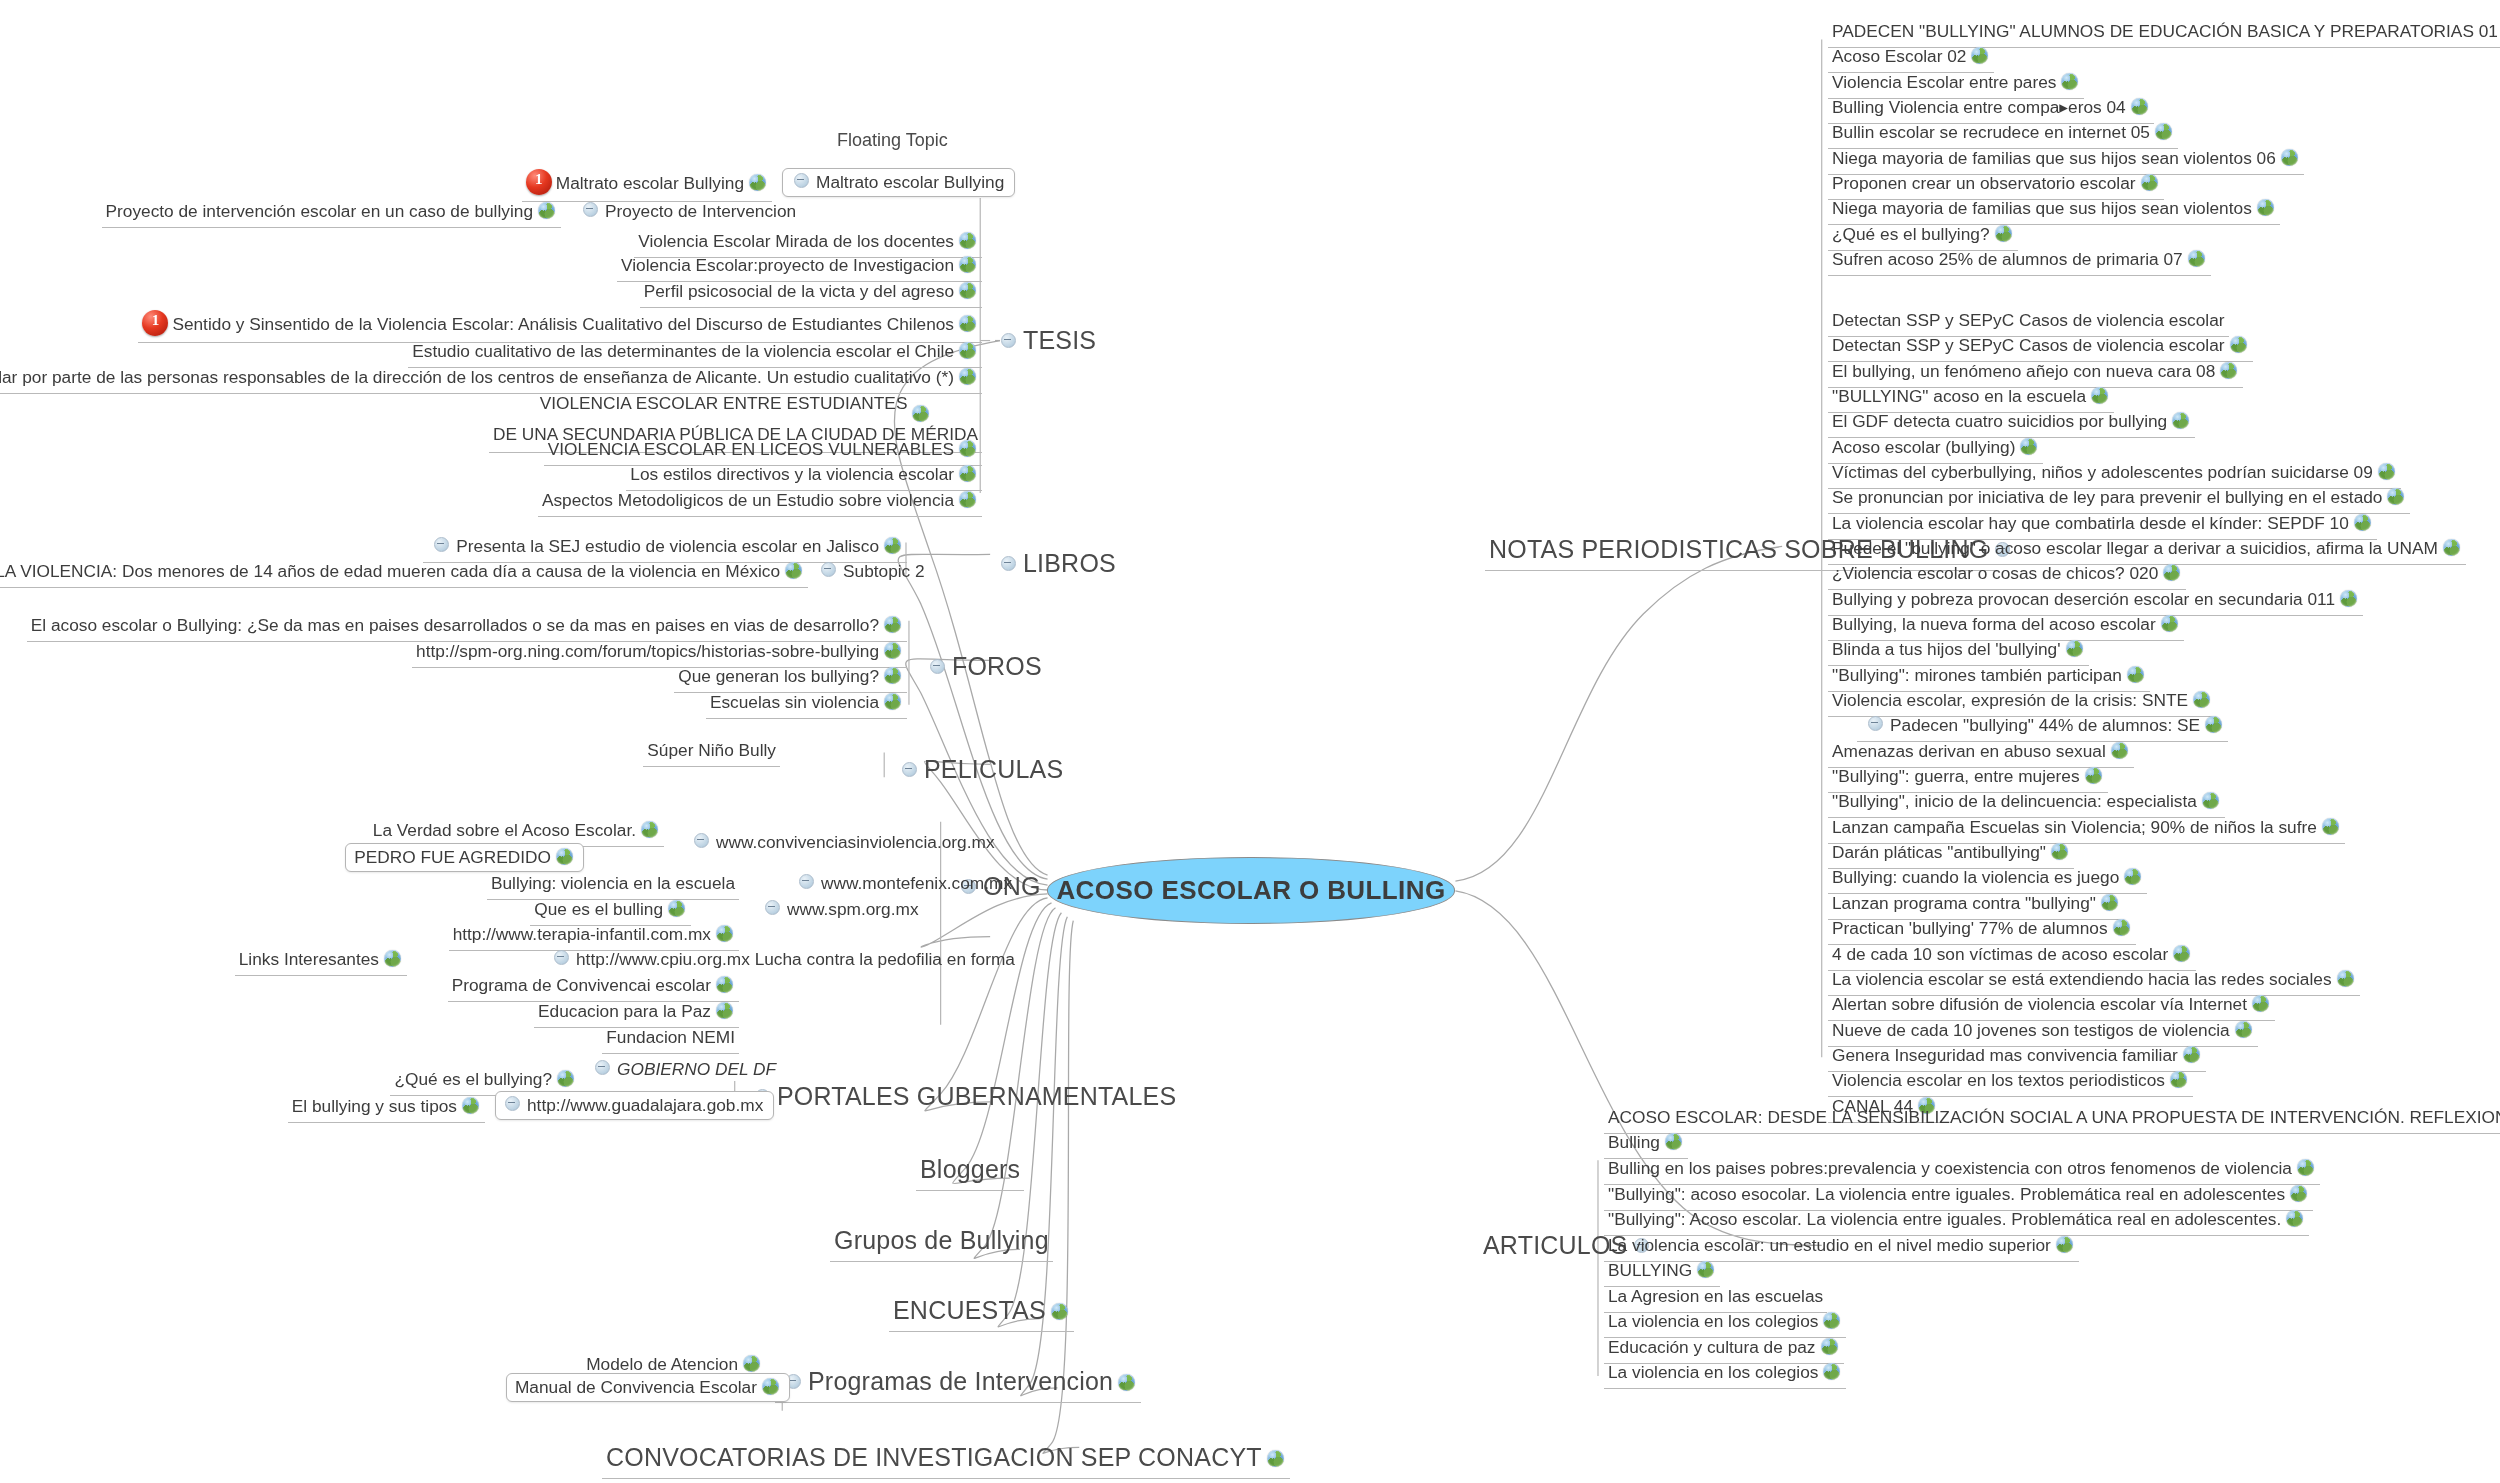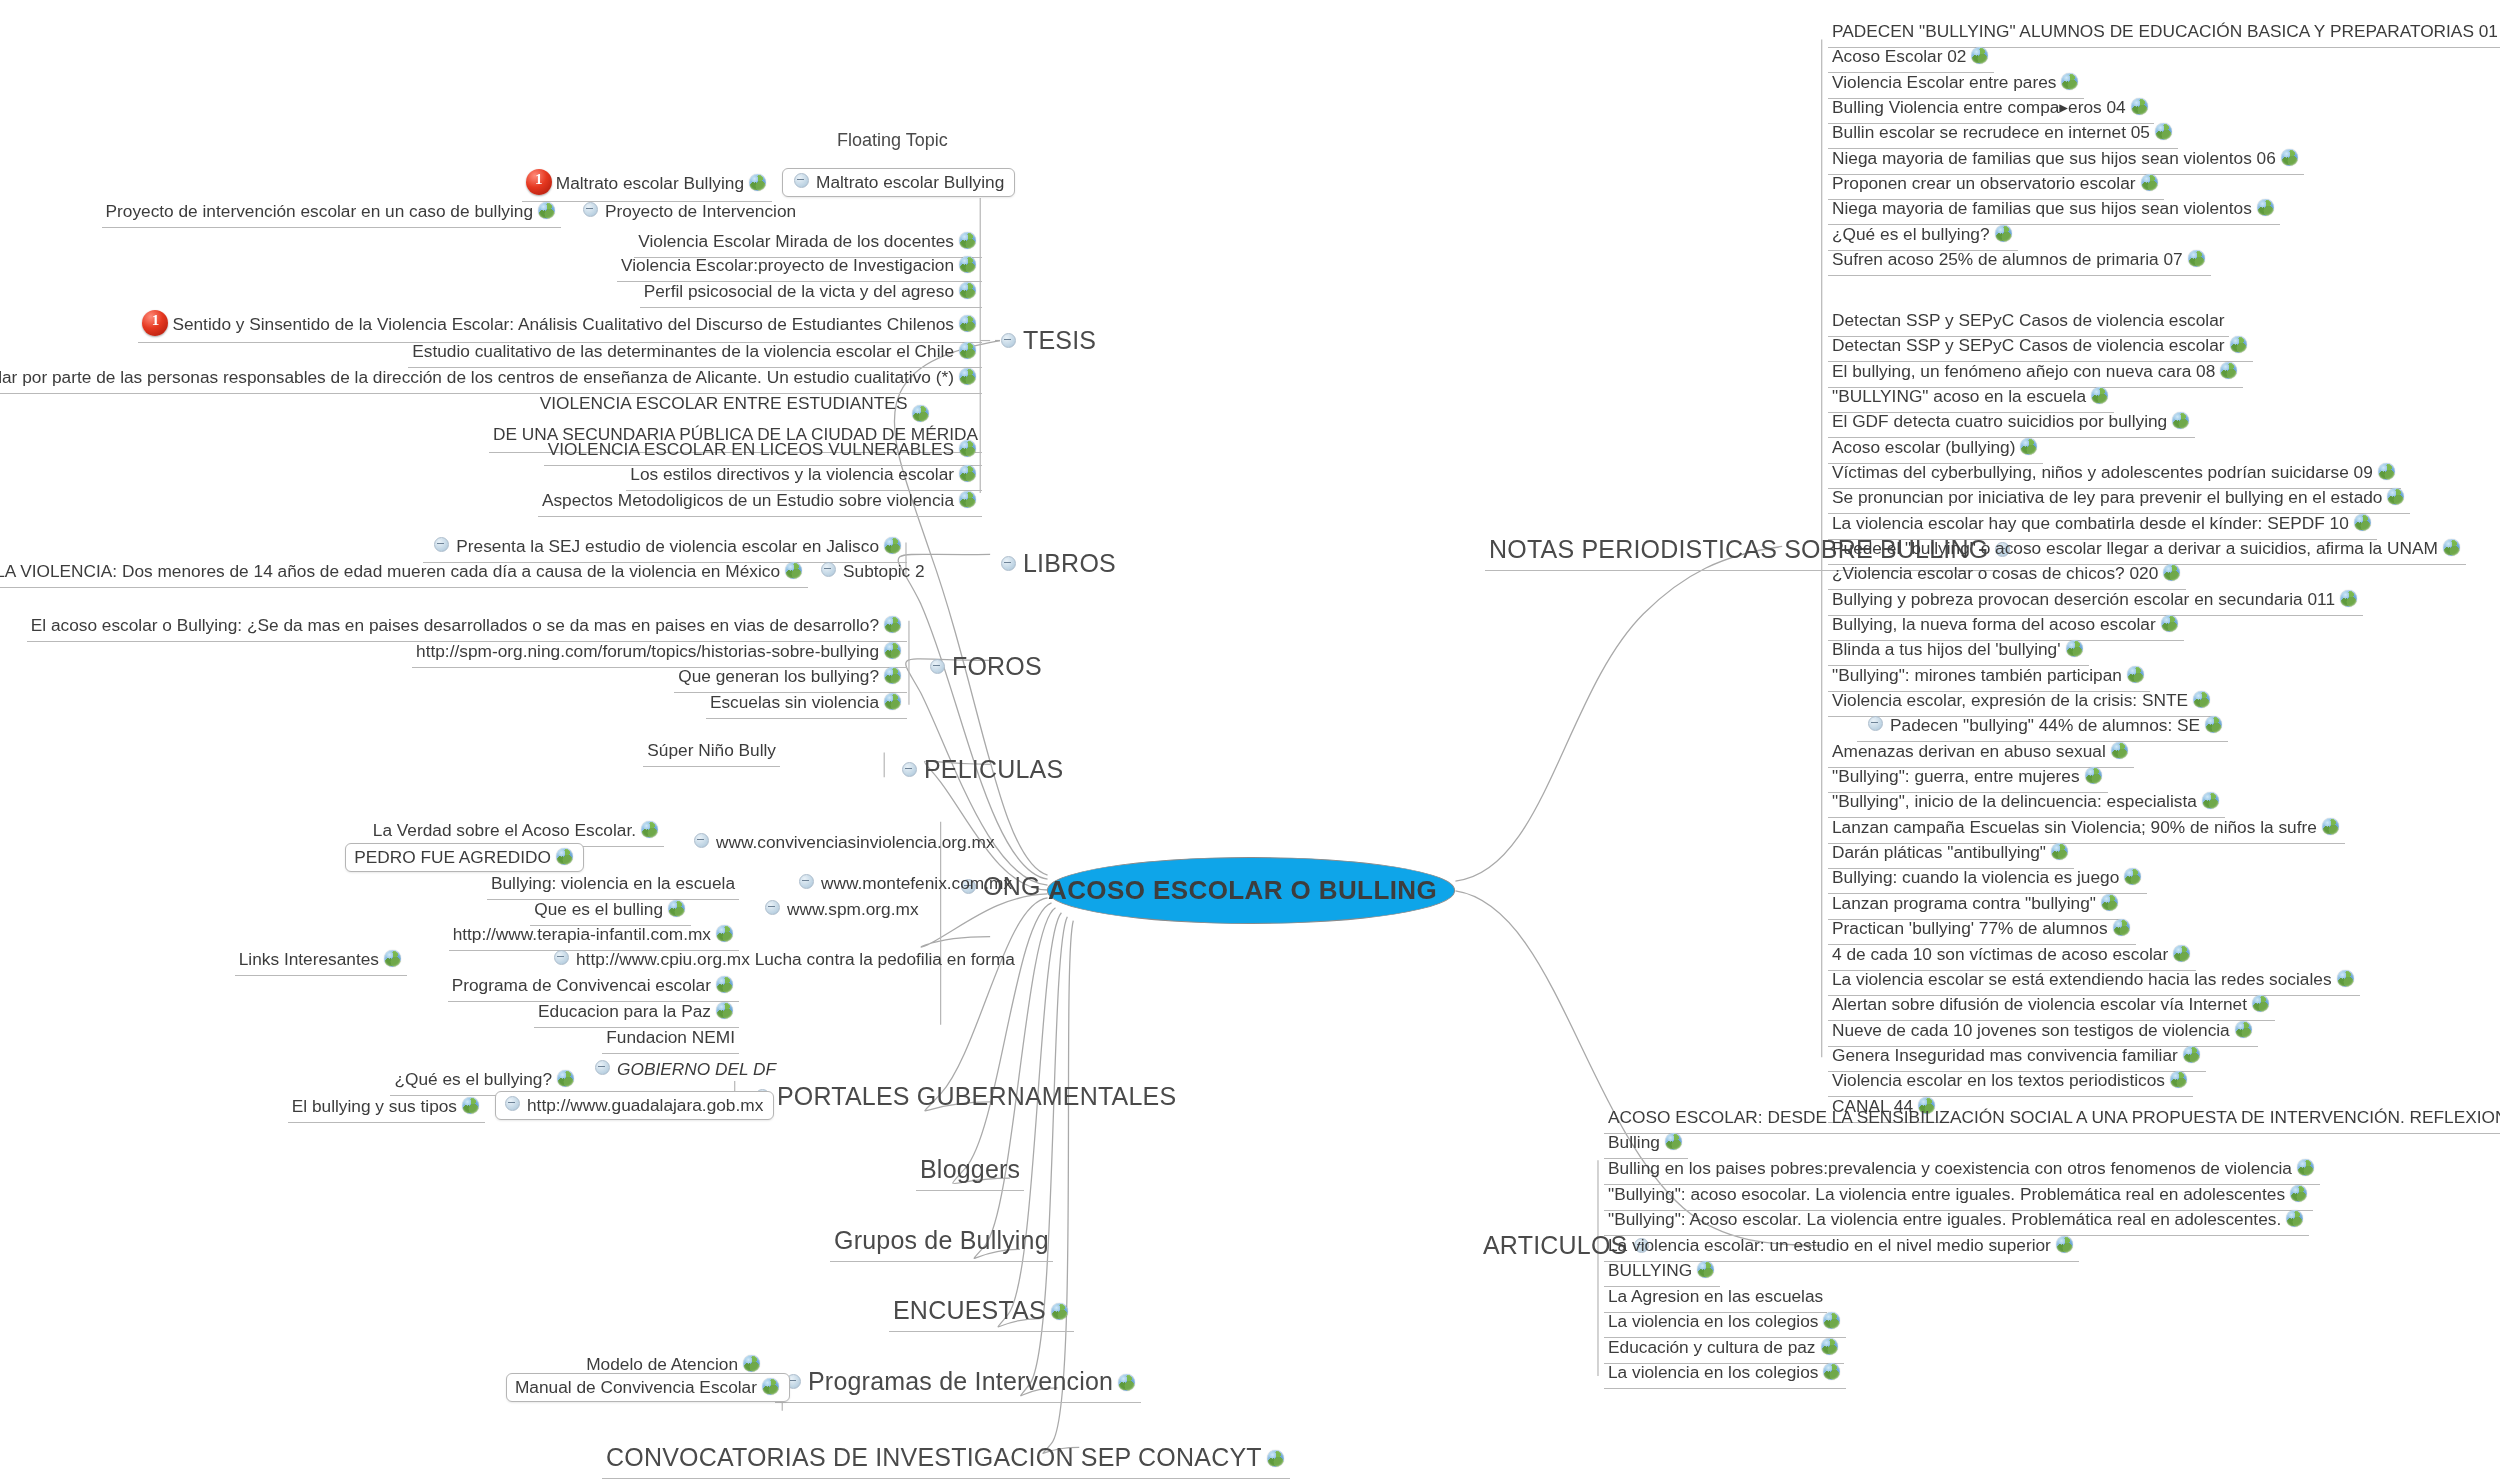--- a/index.html
+++ b/index.html
@@ -17,22 +17,22 @@
   
   .leaf{font-size:17.3px;color:#3c3c3c;padding:3px 4px 4px 4px;}
   .leaf.r{text-align:left;}
   .leaf.l{text-align:right;}
 
   
   .branch{font-size:25px;color:#4a4a4a;letter-spacing:0.2px;padding:3px 4px 5px 4px;}
 
   
   #central{position:absolute;left:1047px;top:857px;width:406px;height:65px;
-           border:1.4px solid #8a8a8a;border-radius:203px/33px;background:#0ea5e9;
-           display:flex;align-items:center;justify-content:flex-start;}
+           border:1.4px solid #8a8a8a;border-radius:203px/33px;background:#7dd3fc;
+           display:flex;align-items:center;justify-content:center;}
   #central .ctext{font-size:26px;font-weight:bold;color:#3d3d3d;letter-spacing:0.4px;}
 
   
   #floating{position:absolute;left:837px;top:130px;font-size:18px;color:#4a4a4a;}
 
   
   .boxed{border:1px solid #b5b5b5;border-radius:6px;background:#fff;
          box-shadow:0 1px 2px rgba(0,0,0,.09);}
 
   

